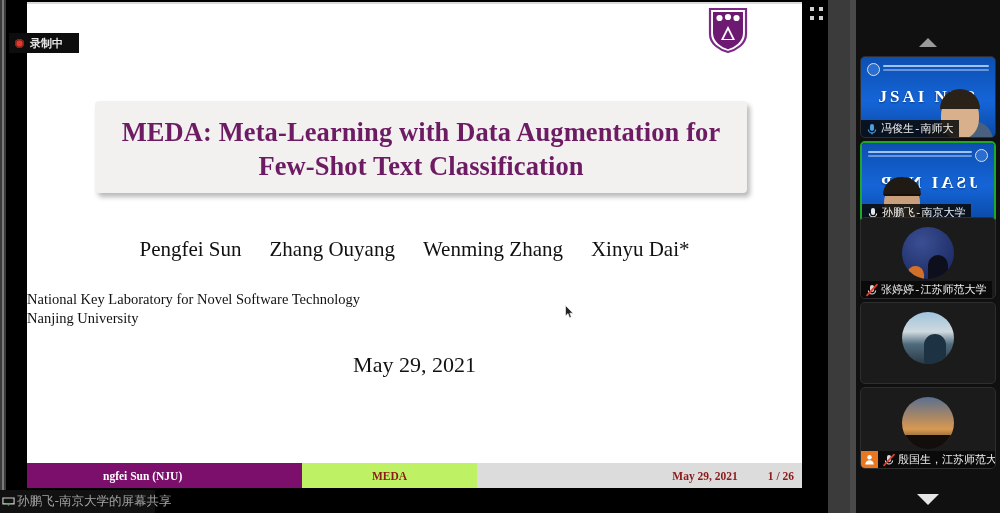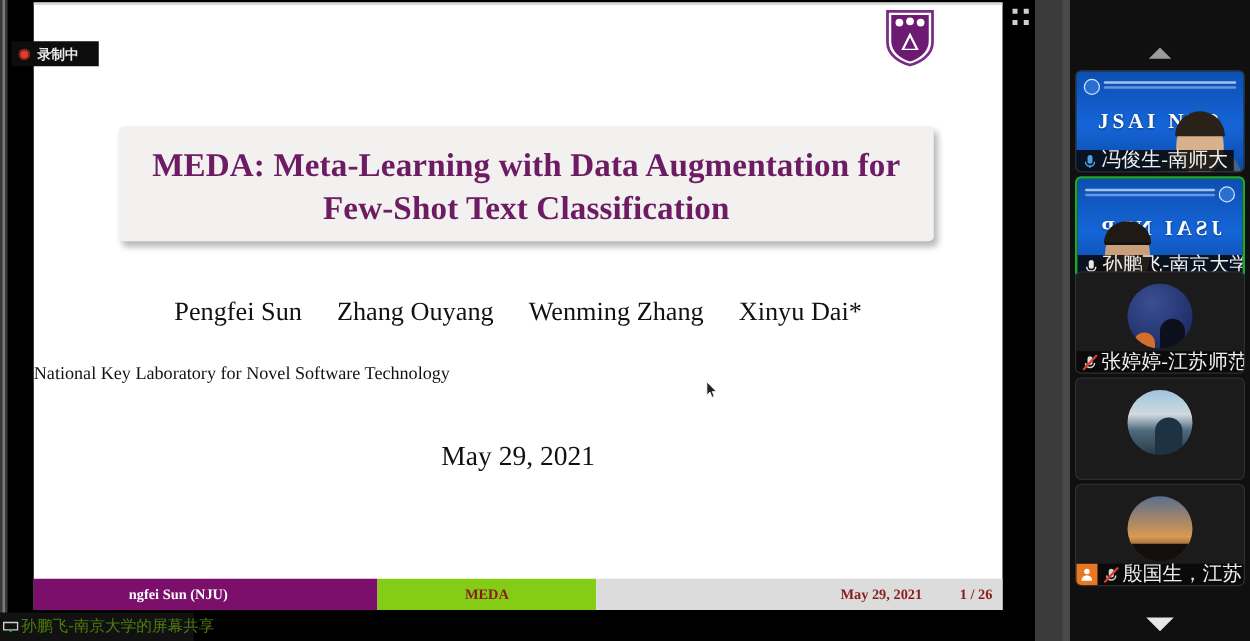--- a/index.html
+++ b/index.html
@@ -33,35 +33,35 @@
     font-family:"Liberation Serif","DejaVu Serif",serif;font-size:14.5px;line-height:19px;color:#111;}
   .date{position:absolute;left:0;right:0;top:350px;text-align:center;
     font-family:"Liberation Serif","DejaVu Serif",serif;font-size:22px;color:#111;}
   .cursor{position:absolute;left:538px;top:303px;width:9px;height:14px;}
 
   
   .slide-footer{position:absolute;left:0;bottom:0;width:100%;height:25px;display:flex;align-items:center;
     font-family:"Liberation Serif","DejaVu Serif",serif;font-weight:bold;font-size:11.5px;color:#8d1a1a;}
   .fseg{height:25px;display:flex;align-items:center;}
   .fseg.a{width:275px;background:#7b0f6b;color:#fff;padding-left:76px;box-sizing:border-box;}
-  .fseg.b{width:175px;background:#84cc16;justify-content:center;}
+  .fseg.b{width:175px;background:#bef264;justify-content:center;}
   .fseg.c{flex:1;background:#dcdcdc;display:flex;align-items:center;justify-content:flex-end;padding-right:8px;}
   .fdate{margin-right:30px;}
 
   
   .rec{position:absolute;left:9px;top:33px;width:70px;height:20px;background:#0d0d0d;
     display:flex;align-items:center;padding-left:6px;box-sizing:border-box;font-weight:bold;}
   .rec-dot{width:9px;height:9px;border-radius:50%;background:#e03b2c;box-shadow:0 0 0 1.5px #7d241d inset;}
   .rec-lbl{color:#e9e9e9;font-size:11px;margin-left:6px;font-family:"DejaVu Sans",sans-serif;}
 
   
   .share-banner{position:absolute;left:0;bottom:0;width:155px;height:23px;background:#111;
     display:flex;align-items:center;padding-left:2px;box-sizing:border-box;}
   .share-ic{width:13px;height:13px;flex:0 0 13px;}
-  .share-txt{color:#4d7c0f;font-size:12.5px;margin-left:2px;white-space:nowrap;
+  .share-txt{color:#a3a3a3;font-size:12.5px;margin-left:2px;white-space:nowrap;
     font-family:"DejaVu Sans",sans-serif;}
 
   
   .grip{position:absolute;left:810px;top:7px;width:14px;height:13px;}
   .grip i{position:absolute;width:4px;height:4px;background:#cfcfcf;display:block;}
   .grip i:nth-child(1){left:0;top:0}.grip i:nth-child(2){left:9px;top:0}
   .grip i:nth-child(3){left:0;top:9px}.grip i:nth-child(4){left:9px;top:9px}
 
   
   .divider{position:absolute;left:828px;top:0;width:28px;height:513px;background:#3b3b3b;}
@@ -109,21 +109,21 @@
   .av.mtn{background:linear-gradient(180deg,#9fc4dd 0%,#cfd9df 38%,#4f6b7d 62%,#2b3a46 100%);}
   .av.mtn .sil{position:absolute;right:8px;bottom:0;width:22px;height:30px;background:#1d3243;border-radius:11px 11px 0 0;}
   .av.sunset{background:linear-gradient(180deg,#5a6f90 0%,#b08a63 42%,#d99a52 62%,#2a1f18 100%);}
   .av.sunset .sil{position:absolute;left:0;right:0;bottom:0;height:14px;background:#130e0b;}
 
   
   .namebar{position:absolute;left:0;bottom:0;height:17px;display:flex;align-items:center;
     background:rgba(8,8,8,.86);padding:0 5px 0 0;max-width:100%;box-sizing:border-box;}
   .badge{width:17px;height:17px;background:#e87722;display:flex;align-items:center;justify-content:center;flex:0 0 17px;}
   .mic{width:14px;height:14px;flex:0 0 14px;margin:0 2px 0 4px;}
-  .nm{color:#f0f0f0;font-size:16px;white-space:nowrap;font-family:Liberation Serif, serif;}
+  .nm{color:#f0f0f0;font-size:11px;white-space:nowrap;font-family:Liberation Mono, monospace;}
 </style>
 </head>
 <body>
 
 <div class="app">
 
   <div class="share-area">
     <div class="edge-strip"></div>
 
     <div class="slide">
@@ -147,20 +147,21 @@
           <div>Few-Shot Text Classification</div>
         </div>
       </div>
 
       <div class="authors">
         <span>Pengfei Sun</span><span>Zhang Ouyang</span><span>Wenming Zhang</span><span>Xinyu Dai*</span>
       </div>
 
       <div class="affil">
         <div>National Key Laboratory for Novel Software Technology</div>
+        <div>Nanjing University</div>
       </div>
 
       <div class="date">May 29, 2021</div>
 
       <svg class="cursor" viewBox="0 0 9 14">
         <path d="M0.5 0.5 L0.5 11 L3 8.6 L4.6 12.8 L6.3 12.1 L4.8 8.2 L8 8.2 Z" fill="#222" stroke="#fff" stroke-width=".6"></path>
       </svg>
 
       <div class="slide-footer">
         <div class="fseg a">ngfei Sun (NJU)</div>

